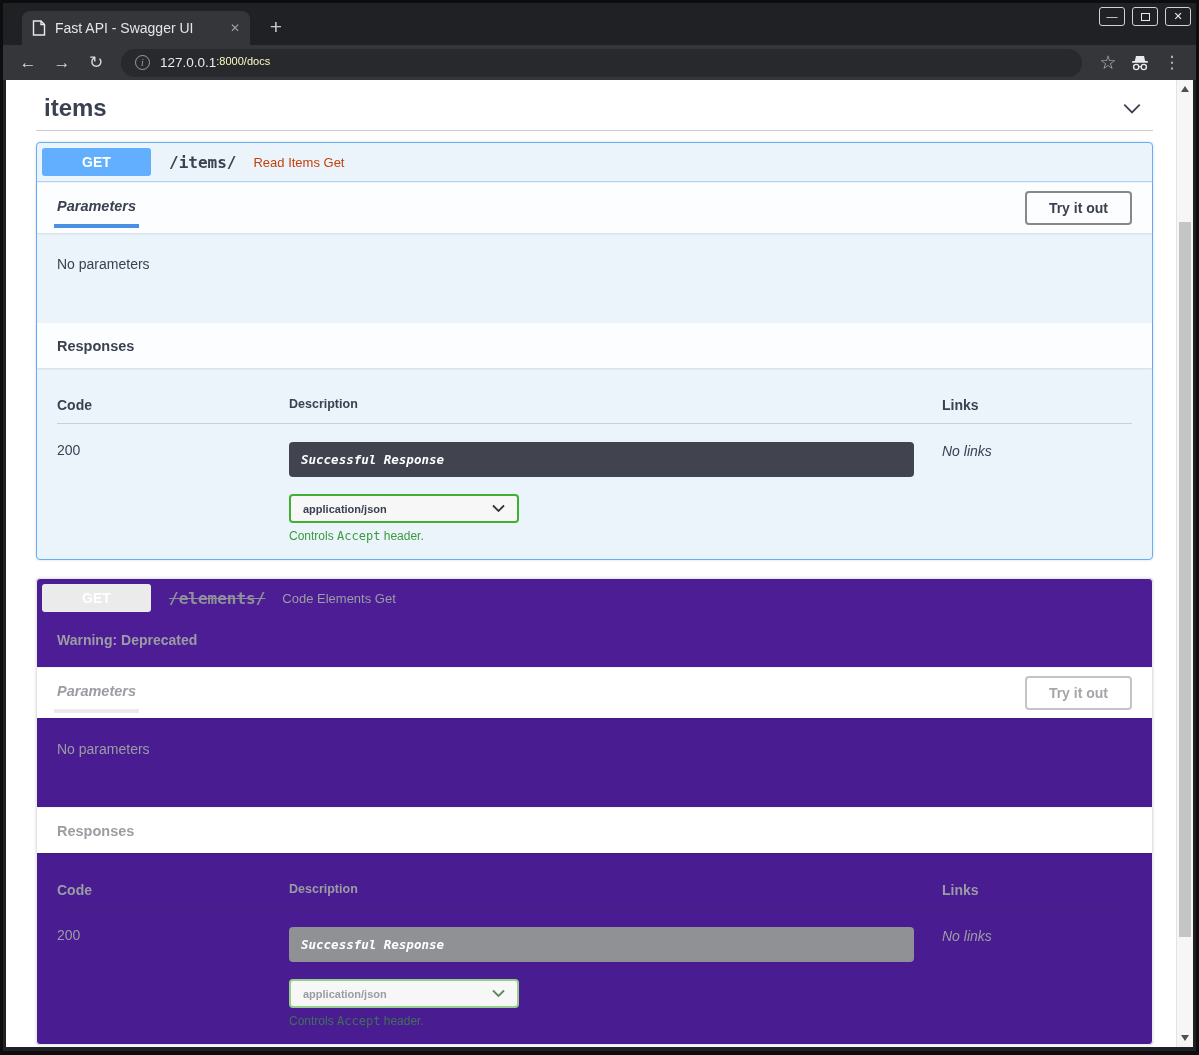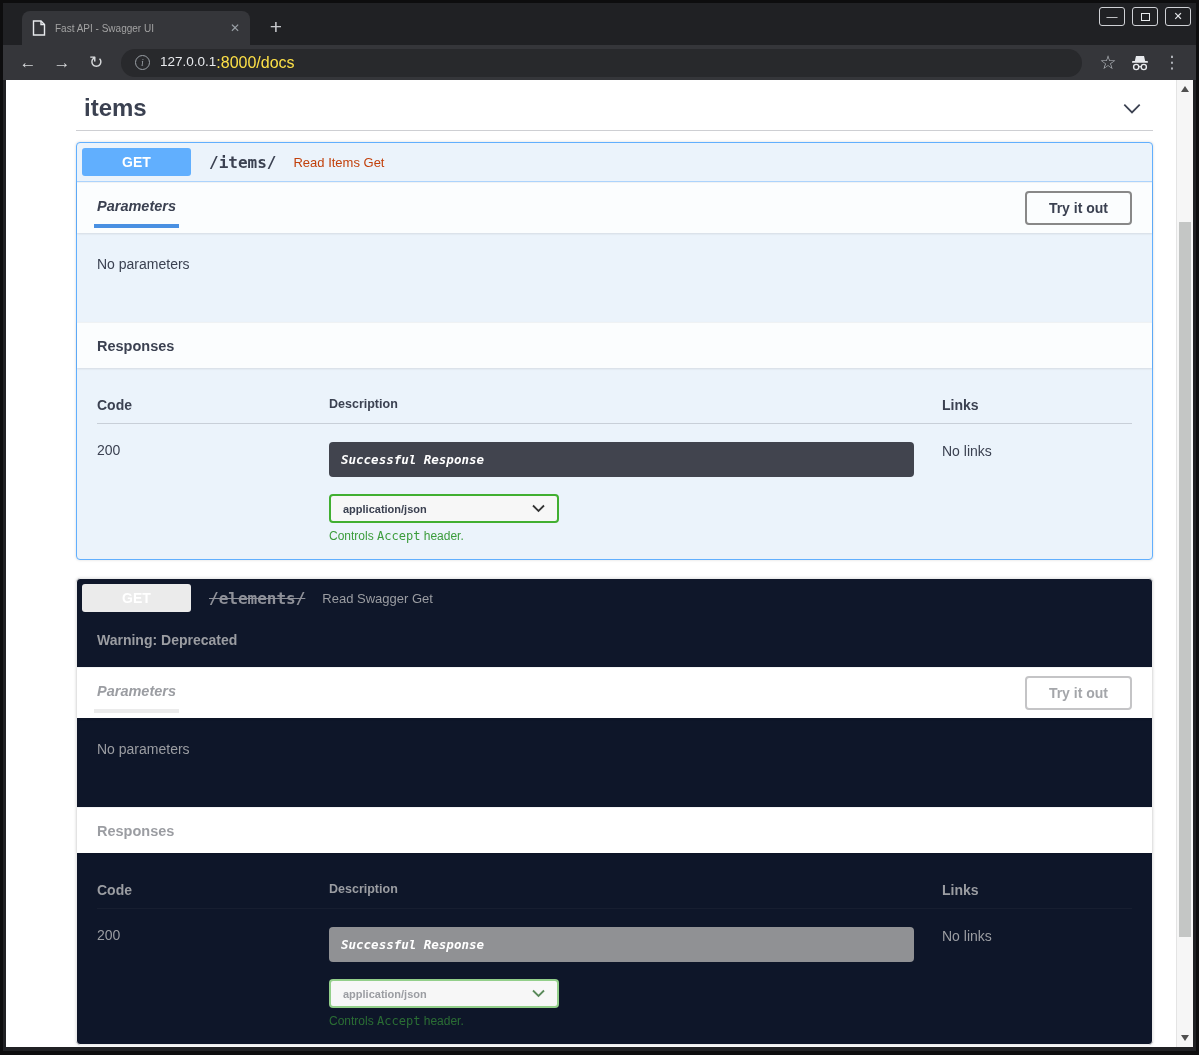--- a/index.html
+++ b/index.html
@@ -3,53 +3,53 @@
 <meta charset="utf-8">
 <style>
   * { margin:0; padding:0; box-sizing:border-box; }
   html,body { width:1199px; height:1055px; font-family:"Liberation Sans", sans-serif; }
   .window { position:absolute; inset:0; background:#202124; border:3px solid #0d0d0e; border-bottom-width:4px; overflow:hidden; }
 
   
   .tabstrip { position:relative; height:42px; background:#202124; }
   .tab { position:absolute; left:19px; bottom:0; width:228px; height:34px; background:#35363a;
          border-radius:8px 8px 0 0; display:flex; align-items:center; padding:0 10px; gap:9px; }
-  .tab-title { color:#a3a3a3; font-size:10px; flex:1; white-space:nowrap; overflow:hidden; }
+  .tab-title { color:#e5e5e5; font-size:14px; flex:1; white-space:nowrap; overflow:hidden; }
   .tab-close { color:#9aa0a6; font-size:12px; cursor:pointer; }
   .newtab { position:absolute; left:260px; bottom:5px; width:26px; height:26px; color:#c6c8cc;
             font-size:21px; font-weight:300; display:flex; align-items:center; justify-content:center; }
   .wincontrols { position:absolute; right:5px; top:4px; display:flex; gap:7px; }
   .winbtn { width:26px; height:19px; border:1px solid #d0d2d6; border-radius:3px; color:#e8eaed;
             display:flex; align-items:center; justify-content:center; font-size:11px; line-height:1; }
   .maxbox { width:9px; height:8px; border:1.5px solid #e8eaed; display:block; }
 
   
   .toolbar { height:35px; background:#35363a; display:flex; align-items:center; padding:0 10px; gap:4px; }
   .navbtn { width:30px; height:28px; display:flex; align-items:center; justify-content:center;
             color:#d6d8da; font-size:17px; border-radius:50%; }
   .urlbar { flex:1; height:28px; background:#28292c; border-radius:14px; margin:0 8px 0 6px;
             display:flex; align-items:center; padding:0 14px; gap:10px; }
   .info-icon { width:15px; height:15px; border:1.4px solid #9aa0a6; border-radius:50%; color:#9aa0a6;
                font-size:10px; font-style:italic; font-family:"Liberation Serif",serif; display:flex; align-items:center; justify-content:center; }
   .url-host { color:#e8eaed; font-size:13.5px; }
-  .url-rest { color:#fde047; font-size:16px; }
+  .url-rest { color:#fef9c3; font-size:11px; }
   .tool-icon { width:28px; height:28px; display:flex; align-items:center; justify-content:center;
                color:#bdc1c6; font-size:16px; }
 
   
   .content { position:absolute; top:77px; left:3px; right:3px; bottom:4px; background:#fff; overflow:hidden; }
-  .page { position:absolute; top:0; left:0; right:17px; bottom:0; padding:8px 23px 0 30px;margin-left:40px; }
+  .page { position:absolute; top:0; left:0; right:17px; bottom:0; padding:8px 23px 0 30px; }
 
   .tag-header { display:flex; align-items:center; justify-content:space-between; padding:6px 10px 8px 8px;
                 border-bottom:1px solid rgba(59,65,81,.25); cursor:pointer; }
   .tag-title { font-size:24px; font-weight:bold; color:#3b4151; }
 
   .opblock { border-radius:4px; margin-top:11px; box-shadow:0 0 3px rgba(0,0,0,.15); }
   .op-get { background:#ebf3fb; border:1px solid #61affe; }
-  .op-dep { background:#0f172a; border:1px solid #ebebeb; }
+  .op-dep { background:#4c1d95; border:1px solid #ebebeb; }
 
   .op-summary { display:flex; align-items:center; padding:5px; cursor:pointer; }
   .op-get .op-summary { border-bottom:1px solid rgba(97,175,254,.45); }
   .op-dep .op-summary { border-bottom:none; }
   .method-badge { width:109px; height:28px; border-radius:3px; display:flex; align-items:center; justify-content:center;
                   font-size:14px; font-weight:bold; color:#fff; }
   .op-get .method-badge { background:#61affe; }
   .op-dep .method-badge { background:#ebebeb; }
   .op-path { font-family:"DejaVu Sans Mono", monospace; font-size:16px; font-weight:bold; color:#3b4151; margin-left:18px; }
   .op-dep .op-path { color:#8f9199; text-decoration:line-through; }
@@ -96,21 +96,21 @@
   .op-dep .resp-banner { background:#909194; }
   .media-select { width:230px; height:29px; margin-top:17px; background:#f7f7f7;
                   border:2px solid #41af31; border-radius:4px; display:flex; align-items:center;
                   justify-content:space-between; padding:0 12px; cursor:pointer; }
   .media-select span { font-size:11px; font-weight:bold; color:#3b4151; }
   .op-dep .media-select { border-color:rgba(65,175,49,.55); }
   .op-dep .media-select span { color:#9b9da2; }
   .hint { margin-top:6px; font-size:12px; color:#3b9c3b; }
   .hint .mono { font-family:"DejaVu Sans Mono",monospace; }
   .op-dep .hint { color:rgba(59,156,59,.65); }
-  .no-links { font-size:14px; color:#3b4151; }
+  .no-links { font-size:14px; font-style:italic; color:#3b4151; }
   .op-dep .no-links { color:#9b9da2; }
 
   
   .scrollbar { position:absolute; top:0; right:0; bottom:0; width:17px; background:#f6f6f6; border-left:1px solid #e4e4e4; }
   .sb-up, .sb-down { position:absolute; left:4px; width:0; height:0; border-left:4.5px solid transparent; border-right:4.5px solid transparent; }
   .sb-up { top:6px; border-bottom:6px solid #505050; }
   .sb-down { bottom:6px; border-top:6px solid #505050; }
   .sb-thumb { position:absolute; top:142px; left:2px; width:12px; height:715px; background:#c4c6c5; }
 </style>
 </head>
@@ -210,21 +210,21 @@
             </div>
             <div class="col-links"><span class="no-links">No links</span></div>
           </div>
         </div>
       </div>
 
       <div class="opblock op-dep" style="margin-top:18px;">
         <div class="op-summary">
           <span class="method-badge">GET</span>
           <span class="op-path">/elements/</span>
-          <span class="op-desc">Read Swagger Get</span>
+          <span class="op-desc">Code Elements Get</span>
         </div>
         <div class="dep-warning">Warning: Deprecated</div>
         <div class="section-header">
           <div class="tab-wrap">
             <span class="tab-label">Parameters</span>
             <div class="tab-underline"></div>
           </div>
           <button class="try-btn">Try it out</button>
         </div>
         <div class="params-body">

